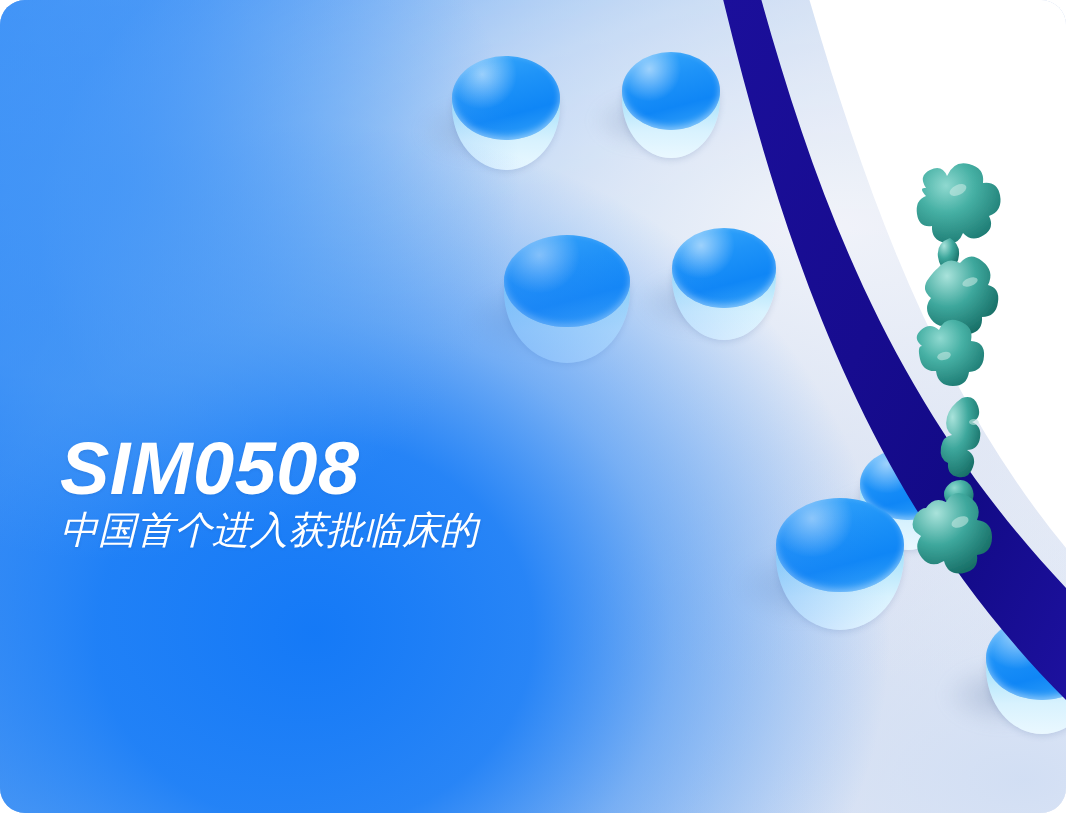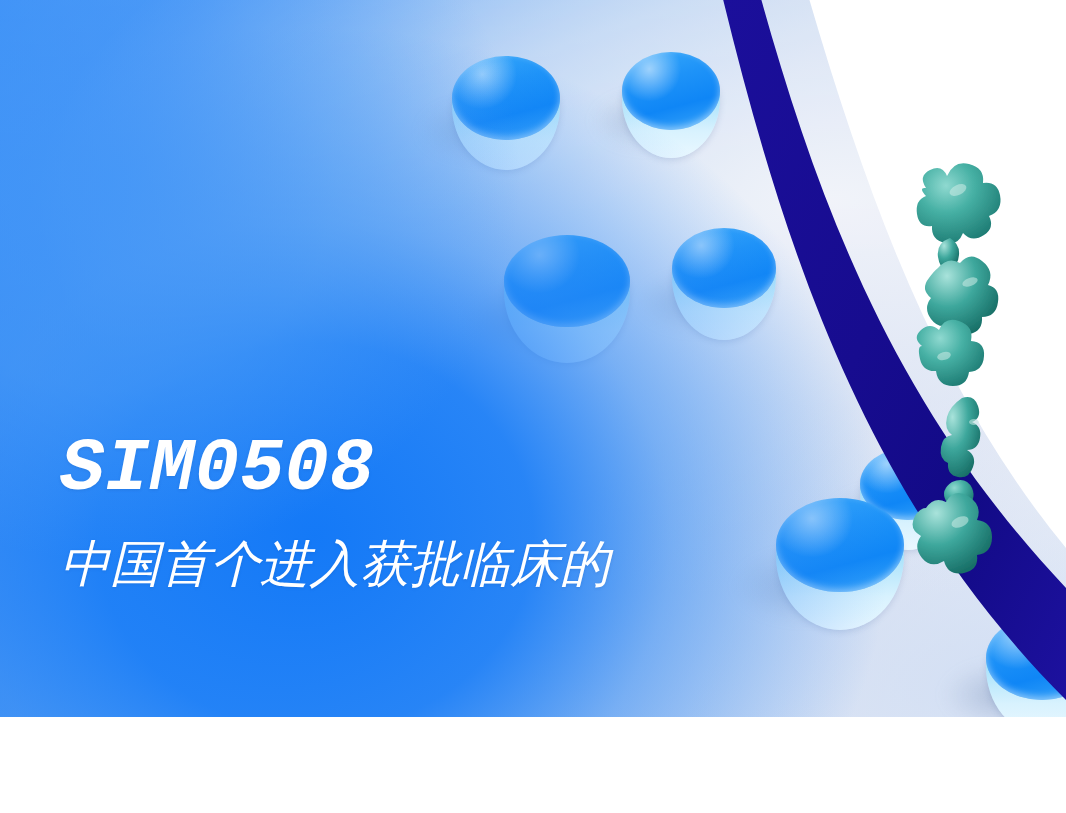--- a/index.html
+++ b/index.html
@@ -1,22 +1,23 @@
 <!DOCTYPE html>
 <html lang="zh"><head>
 <meta charset="utf-8">
 <title>SIM0508</title>
 <style>
   html,body{margin:0;padding:0;background:#fff;}
   #stage{
     position:relative;
-    width:1066px;height:717px;
+    width:1066px;height:813px;
     overflow:hidden;
-    font-family:Liberation Mono, monospace;
+    font-family:Liberation Sans, sans-serif;
     background:#c9d8f0;
+    border-radius:25px;
   }
 
   
   .photo-base{
     position:absolute;inset:0;
     background:
       linear-gradient(118deg,
         #1b7cf7 0%,
         #2f86f6 14%,
         #5aa0f3 30%,
@@ -92,22 +93,22 @@
   }
   .brand{
     font-size:74px;
     font-weight:700;
     font-style:italic;
     letter-spacing:.5px;
     line-height:1;
     white-space:nowrap;
   }
   .sub{
-    margin-top:32px;
-    font-size:50px;
+    margin-top:2px;
+    font-size:38px;
     font-style:italic;
     font-weight:500;
     line-height:1.18;
     white-space:nowrap;
   }
   .sub .l2{display:block;}
 </style>
 </head>
 <body>
 

